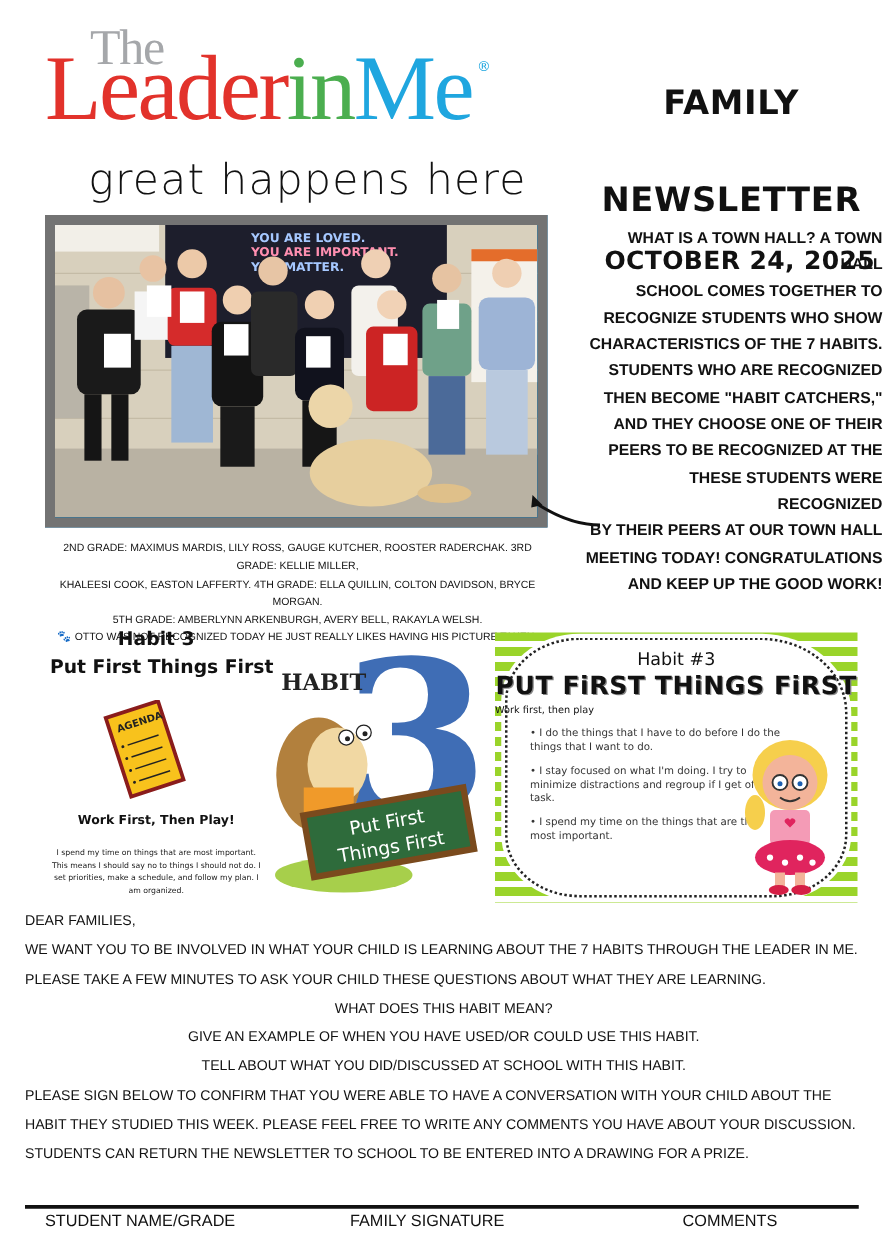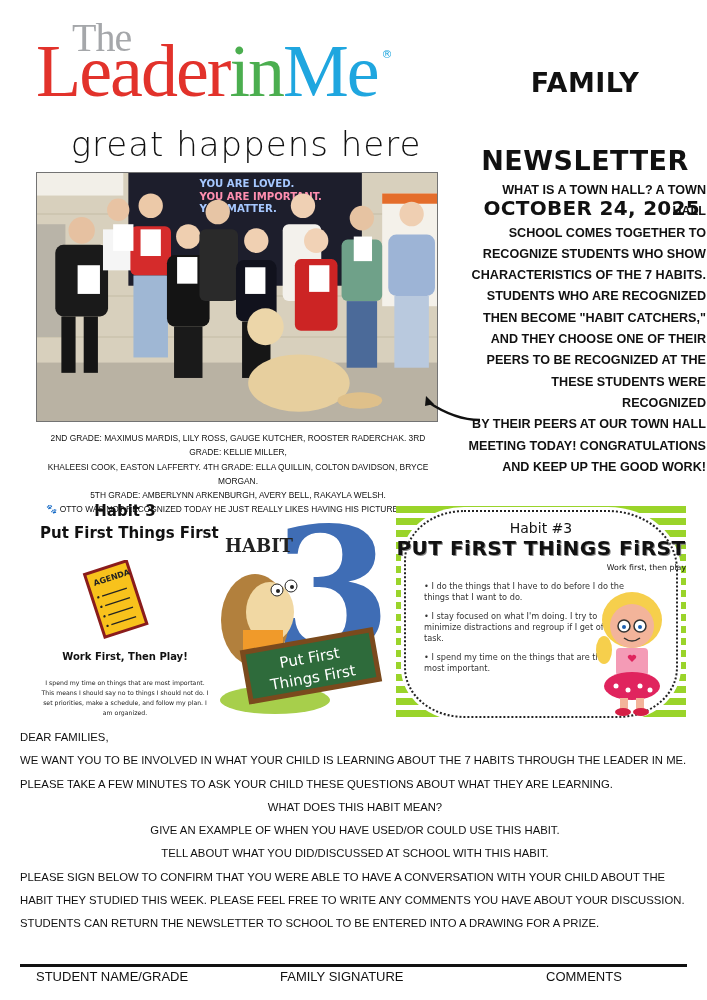--- a/index.html
+++ b/index.html
@@ -21,21 +21,21 @@
 
   
   .title-block { left: 470px; top: 24px; width: 230px; text-align: center; font-family: "DejaVu Sans", sans-serif; font-weight: bold; color: #111; }
   .title-line { font-size: 27px; line-height: 38px; letter-spacing: 0.5px; margin-top: 40px; }
   .title-date { font-size: 20px; margin-top: 16px; letter-spacing: 0.3px; text-align: right; }
 
   
   .townhall { left: 468px; top: 180px; width: 238px; text-align: right; font-family: "Liberation Sans", sans-serif; font-weight: bold; font-size: 12.6px; line-height: 21.3px; color: #111; text-transform: uppercase; }
 
   
-  .photo { left: 36px; top: 172px; width: 402px; height: 250px; border: 1px solid #737373; background: #0369a1; overflow: hidden; }
+  .photo { left: 36px; top: 172px; width: 402px; height: 250px; border: 8px solid #737373; background: #0369a1; overflow: hidden; }
   .photo svg { display: block; width: 100%; height: 100%; }
 
   .arrow { left: 418px; top: 392px; width: 64px; height: 32px; }
 
   
   .caption { left: 34px; top: 431px; width: 408px; text-align: center; font-family: "Liberation Sans", sans-serif; font-size: 8.4px; line-height: 14.3px; color: #111; text-transform: uppercase; }
   .paw { font-size: 9px; }
 
   
   .habit-left { left: 40px; top: 498px; width: 170px; height: 226px; text-align: center; }
@@ -46,21 +46,21 @@
   .hl-body { position: absolute; left: 0; top: 180px; width: 170px; font-family: "DejaVu Sans", sans-serif; font-size: 6.2px; line-height: 10px; color: #222; }
 
   
   .habit-center { left: 215px; top: 500px; width: 170px; height: 222px; }
 
   
   .habit-right { left: 396px; top: 506px; width: 290px; height: 216px; background: repeating-linear-gradient(180deg, #9ad42a 0px, #9ad42a 7px, #ffffff 7px, #ffffff 12px); overflow: hidden; }
   .poster-blob { position: absolute; left: 8px; top: 4px; width: 274px; height: 208px; background: #ffffff; border-radius: 60px 70px 60px 60px / 50px 60px 50px 50px; border: 2px dotted #222; box-shadow: 0 0 0 3px #fff; }
   .pr-habit { position: absolute; left: 0; top: 14px; width: 290px; text-align: center; font-family: "DejaVu Sans", sans-serif; font-size: 14px; color: #111; }
   .pr-title { position: absolute; left: 0; top: 30px; width: 290px; text-align: center; font-family: "DejaVu Sans", sans-serif; font-weight: bold; font-size: 20px; color: #111; letter-spacing: 0.5px; text-shadow: 1px 1px 0 #888; white-space: nowrap; }
-  .pr-sub { position: absolute; left: 0; top: 57px; width: 290px; text-align: right; font-family: "DejaVu Sans", sans-serif; font-size: 7.8px; color: #111; }
+  .pr-sub { position: absolute; left: 0; top: 57px; width: 290px; text-align: left; font-family: "DejaVu Sans", sans-serif; font-size: 7.8px; color: #111; }
   .pr-list { position: absolute; left: 28px; top: 75px; width: 200px; font-family: "DejaVu Sans", sans-serif; font-size: 8.2px; line-height: 11px; color: #333; }
   .pr-list p { margin-bottom: 8px; }
   .girl { position: absolute; left: 196px; top: 84px; width: 80px; height: 128px; }
 
   
   .letter { left: 20px; top: 726px; width: 670px; font-family: "Liberation Sans", sans-serif; font-size: 11.3px; line-height: 23.3px; color: #111; text-transform: uppercase; font-stretch: condensed; }
   .letter .q { text-align: center; }
 
   
   .sig-line { left: 20px; top: 964px; width: 667px; height: 3px; background: #111; }

